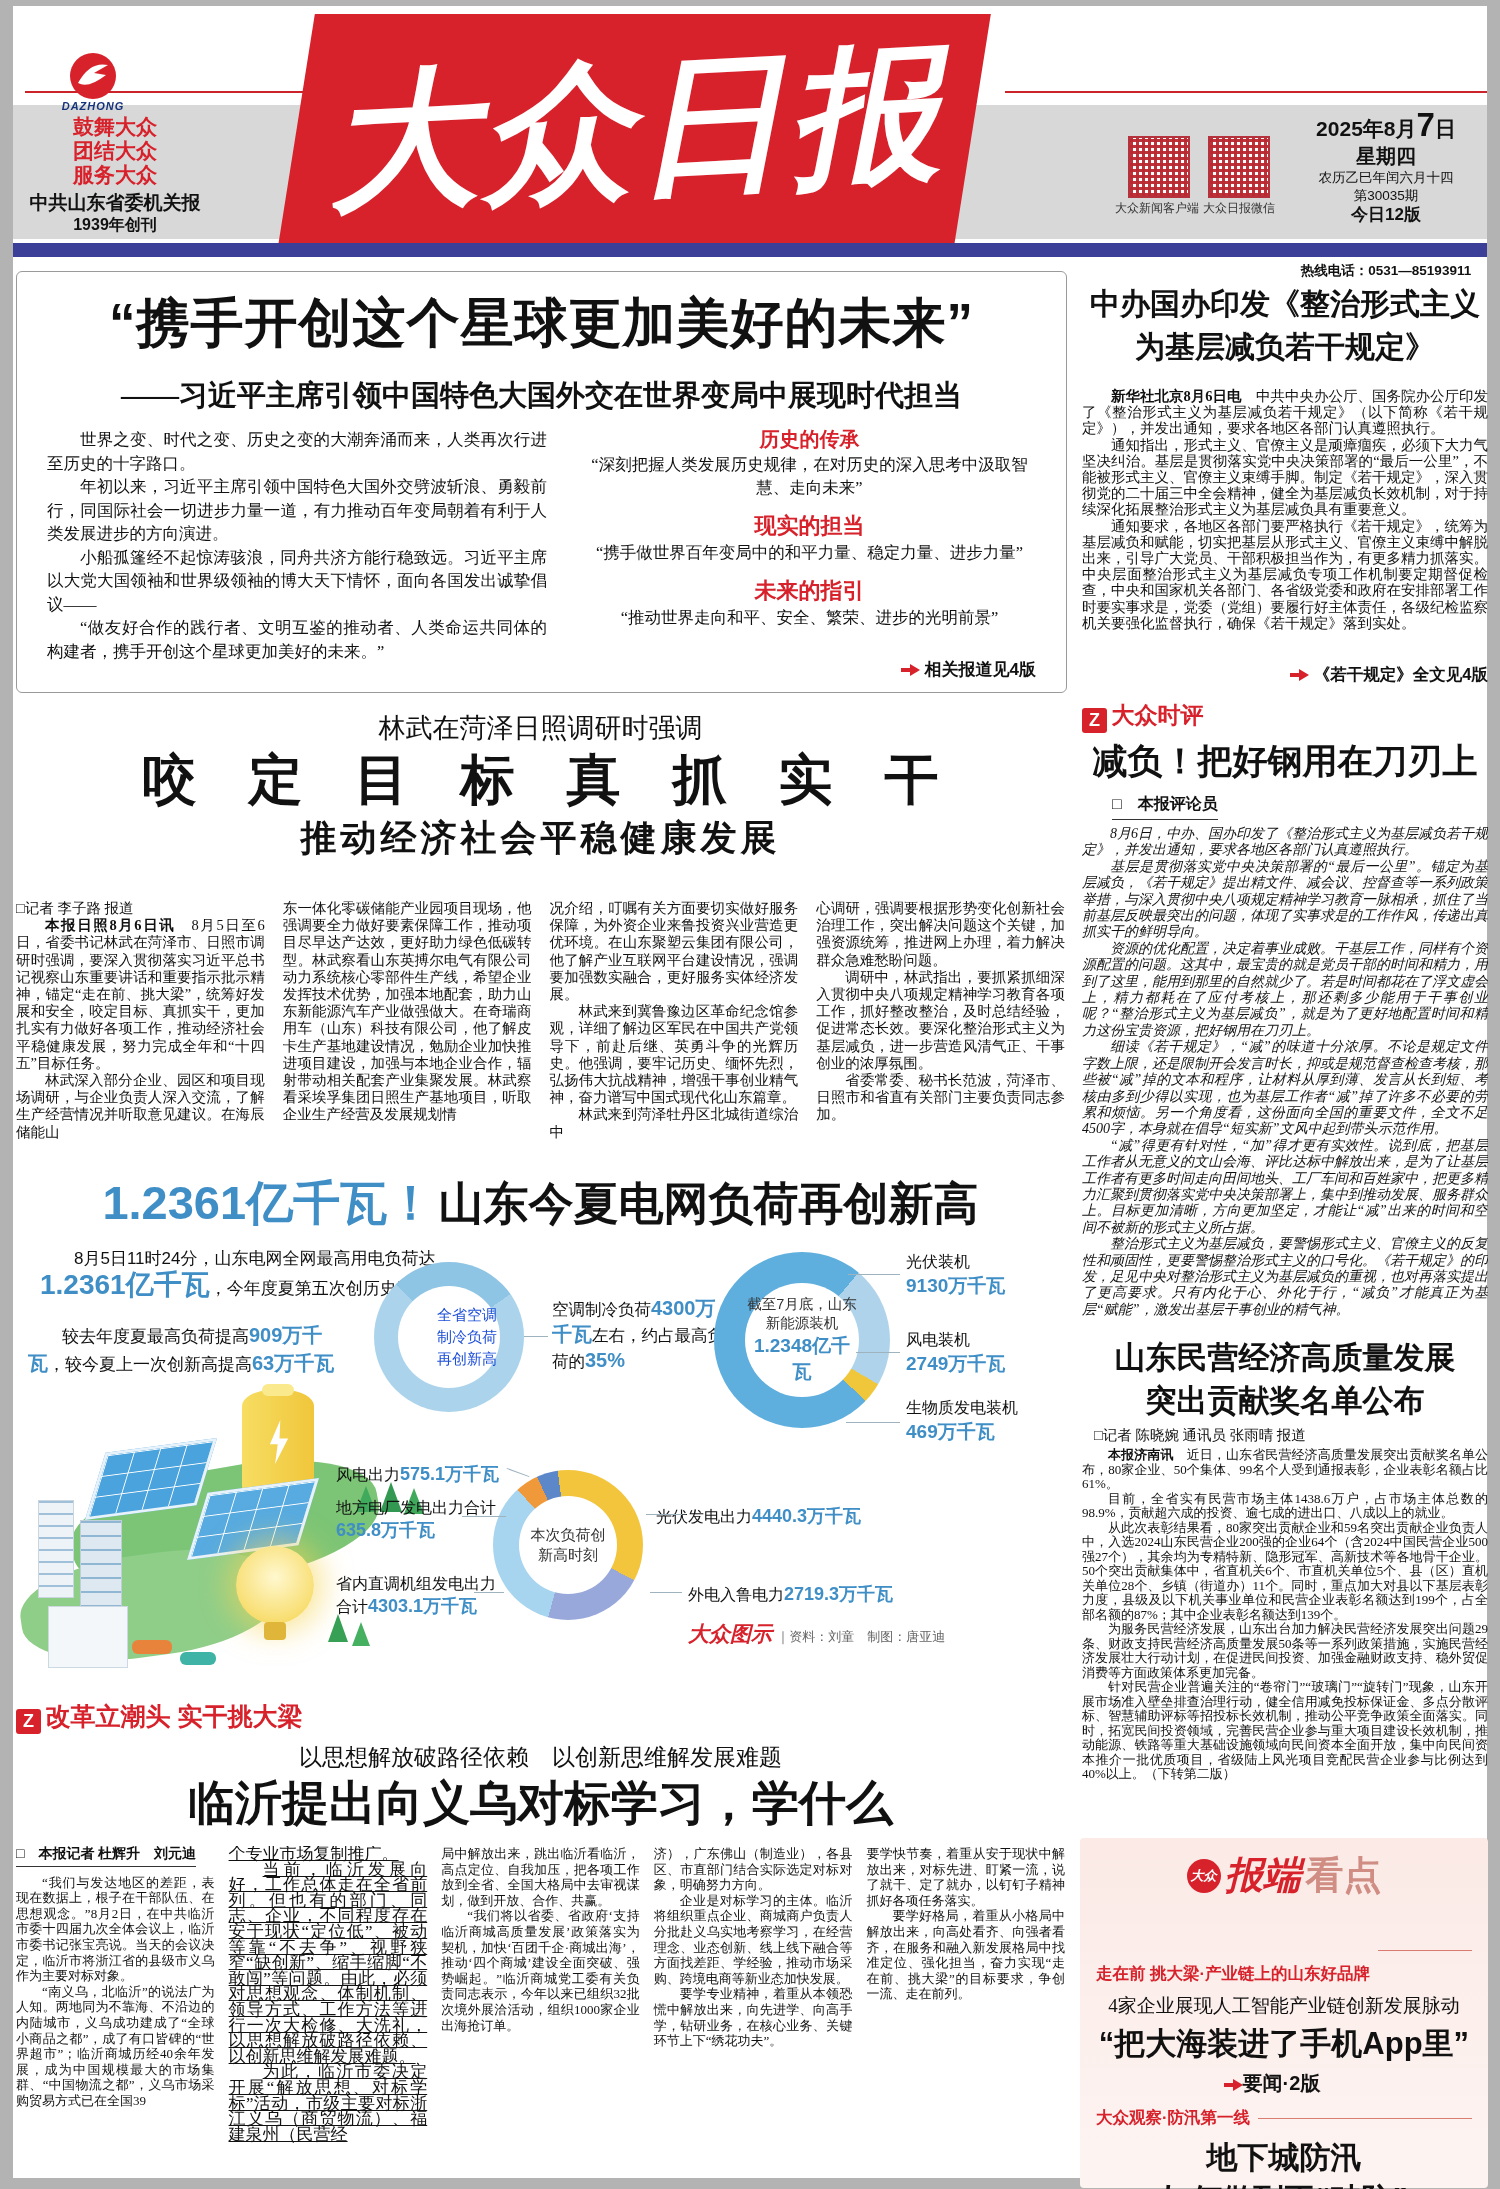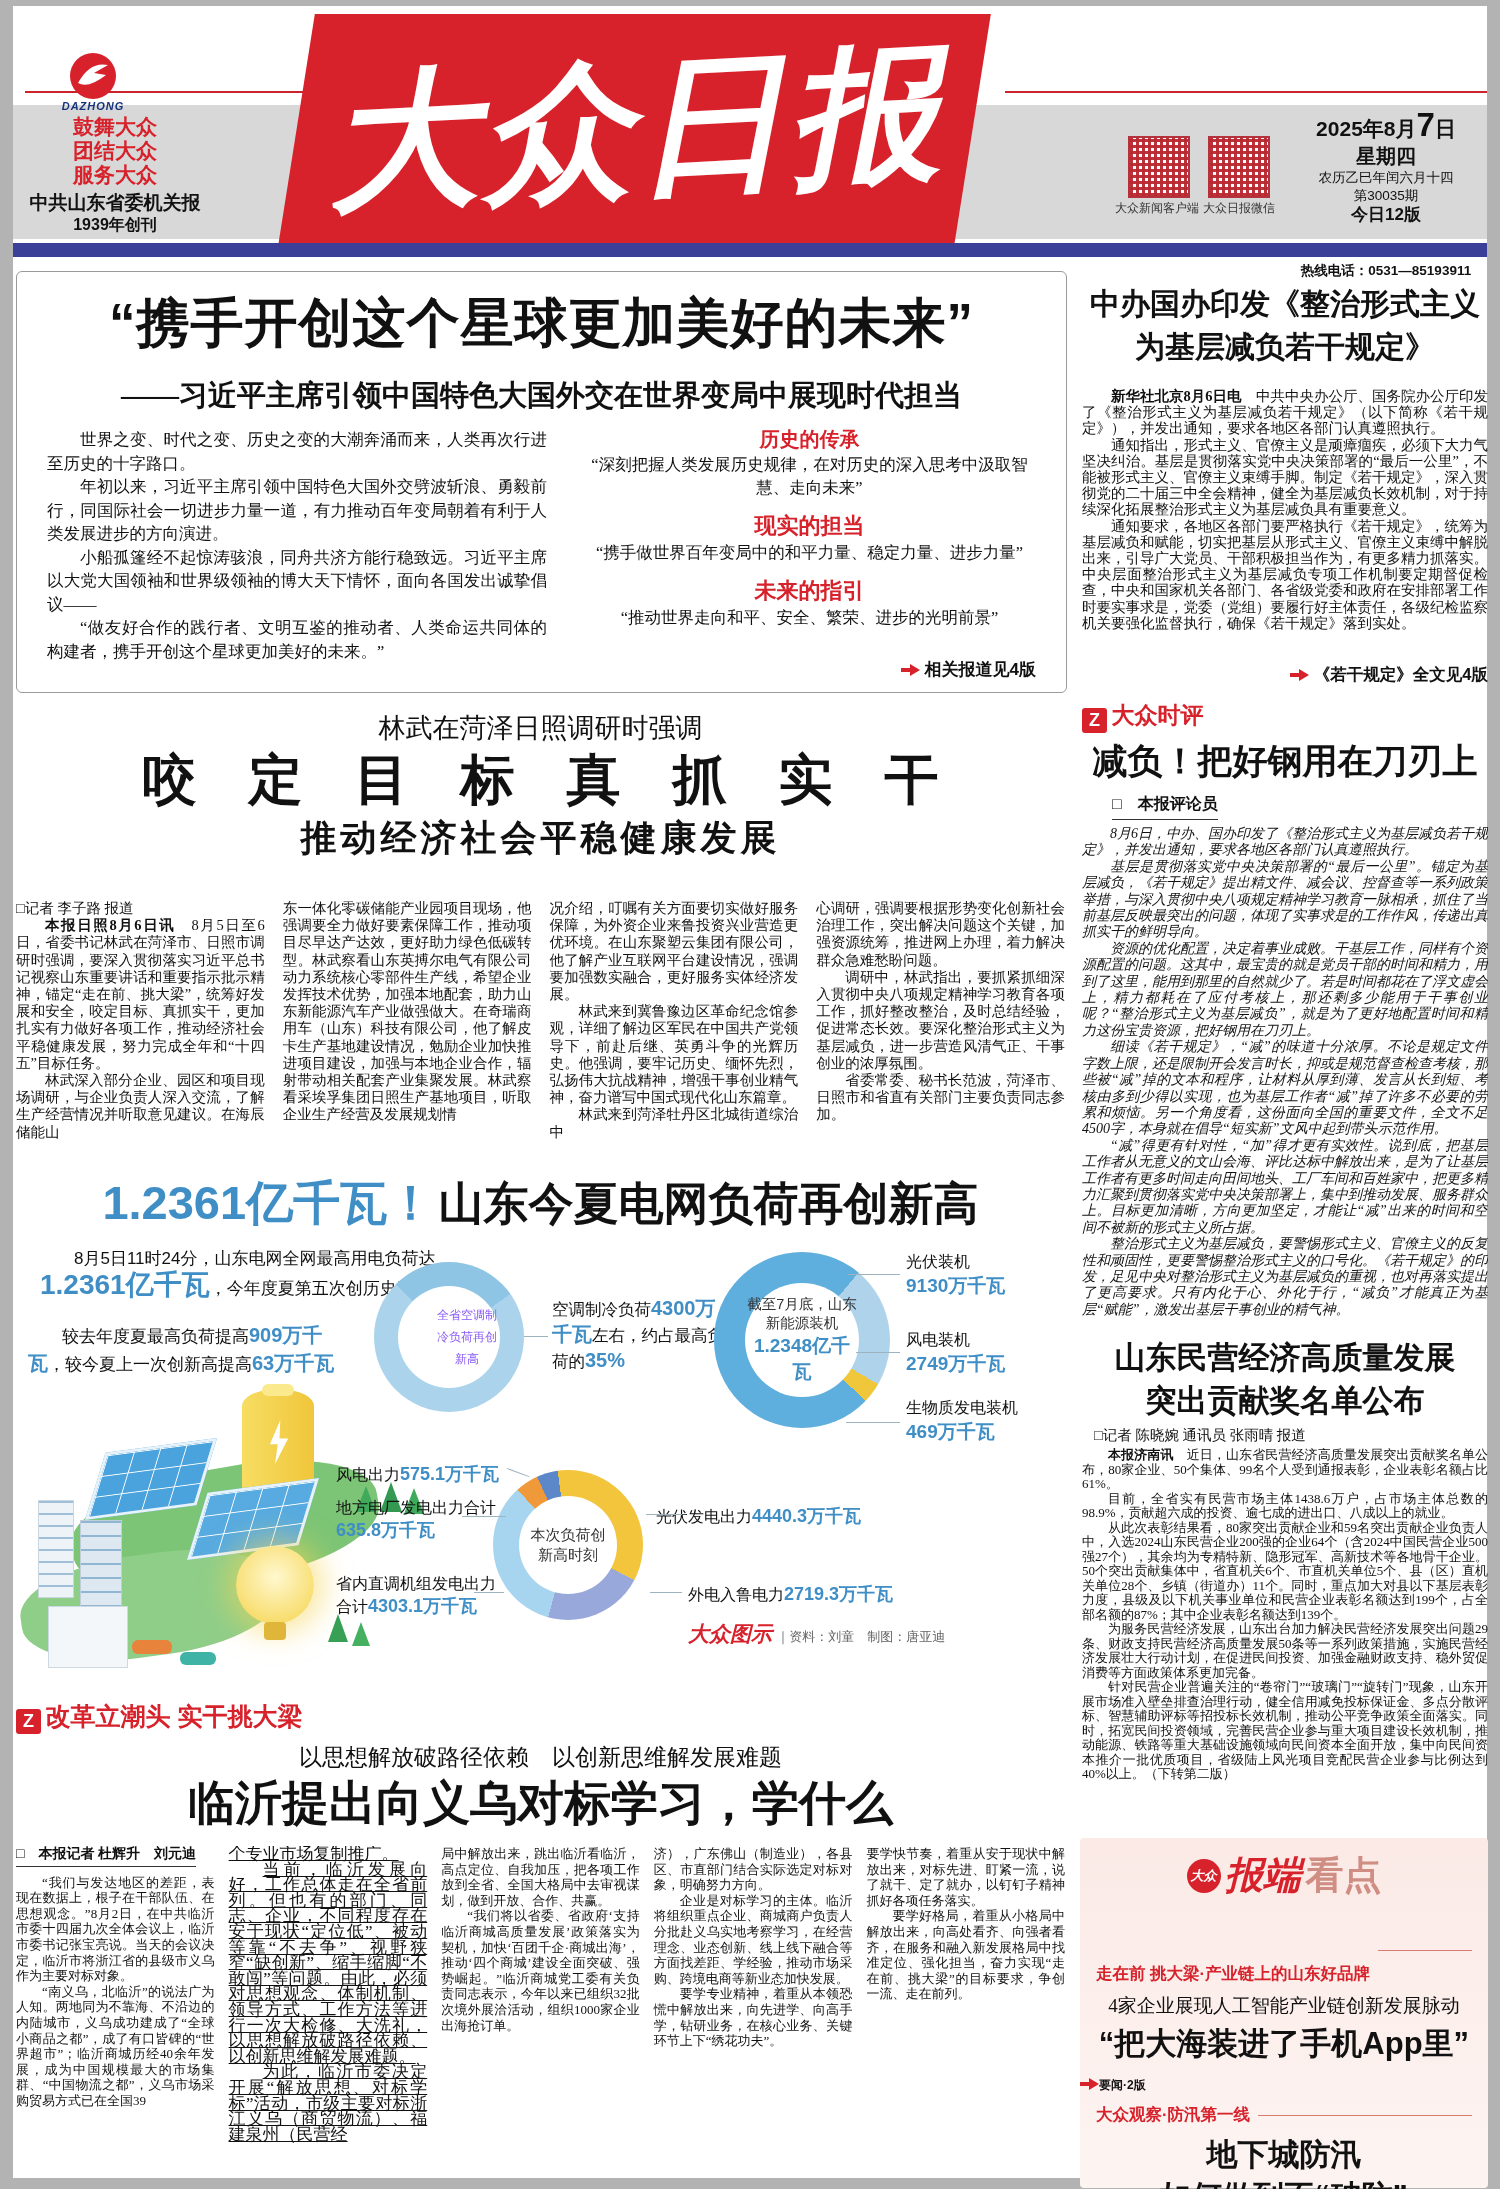--- a/index.html
+++ b/index.html
@@ -170,21 +170,21 @@
       <span style="display:inline-block;width:34px;height:34px;background:#d7212b;border-radius:50%;color:#fff;font-size:13px;font-style:italic;font-weight:bold;line-height:34px;vertical-align:8px;">大众</span>
       <span class="b red" style="font-size:38px;font-style:italic;">报端</span>
       <span class="b" style="font-size:38px;color:#cf8d84;">看点</span>
     </div>
     <div class="plabel" style="margin:14px 16px 0 16px;">
       <span class="b red" style="font-size:16.5px;margin-top:48px;">走在前 挑大梁·产业链上的山东好品牌</span>
         <span class="line"></span>
     </div>
     <div class="serif ctr" style="margin-top:8px;font-size:19px;">4家企业展现人工智能产业链创新发展脉动</div>
     <div class="b sans ctr" style="margin-top:4px;font-size:31px;">“把大海装进了手机App里”</div>
-    <div class="b" style="margin:12px 24px 0 0;text-align:left;font-size:12px;">
+    <div class="b" style="margin:5px 24px 0 0;text-align:center;font-size:20px;">
       <span class="r-arrow"></span><span>要闻·2版</span>
     </div>
     <div class="plabel" style="margin:10px 16px 0 16px;">
       <span class="b red" style="font-size:16.5px;">大众观察·防汛第一线</span>
         <span class="line"></span>
     </div>
     <div class="b sans ctr" style="margin-top:8px;font-size:31px;line-height:42px;">
       <div>地下城防汛</div>
       <div>如何做到不“破防”</div>
     </div>
@@ -247,21 +247,21 @@
     <div class="shape" style="left:360px;top:92px;width:22px;height:30px;background:#339952;clip-path:polygon(50% 0,100% 100%,0 100%);"></div>
     <div class="shape" style="left:384px;top:98px;width:20px;height:26px;background:#3faa5c;clip-path:polygon(50% 0,100% 100%,0 100%);"></div>
     <div class="shape" style="left:308px;top:224px;width:20px;height:28px;background:#37a055;clip-path:polygon(50% 0,100% 100%,0 100%);"></div>
     <div class="shape" style="left:332px;top:232px;width:18px;height:24px;background:#44b060;clip-path:polygon(50% 0,100% 100%,0 100%);"></div>
     <div class="shape" style="left:112px;top:250px;width:40px;height:14px;background:#e8833c;border-radius:6px;"></div>
     <div class="shape" style="left:160px;top:262px;width:36px;height:13px;background:#3fb3a6;border-radius:6px;"></div>
   </div>
 
   <div class="abs donut" style="left: 374px; top: 1262px; width: 150px; height: 150px; background: conic-gradient(from 315deg, rgb(142, 196, 228) 0deg, rgb(142, 196, 228) 100deg, rgb(171, 212, 236) 100deg, rgb(171, 212, 236) 360deg);">
     <div class="hole" style="inset:24px;">
-      <span style="font-size:12px;color:#8b5cf6;line-height:22px;margin-left:36px;">全省空调制冷负荷再创新高</span>
+      <span style="font-size:15px;color:#1d4ed8;line-height:22px;margin-left:36px;">全省空调制冷负荷再创新高</span>
     </div>
   </div>
   <div class="abs leader" style="left:524px;top:1336px;width:24px;"></div>
   <div class="abs sans" style="left:552px;top:1296px;width:175px;font-size:16.5px;line-height:25px;">
     <span>空调制冷负荷</span><span class="b blue" style="font-size:20px;">4300万千瓦</span><span>左右，约占最高负荷的</span><span class="b blue" style="font-size:20px;">35%</span>
   </div>
 
   <div class="abs donut" style="left: 714px; top: 1252px; width: 176px; height: 176px; background: conic-gradient(from 40deg, rgb(174, 211, 234) 0deg, rgb(174, 211, 234) 80.1458deg, rgb(240, 198, 59) 80.1458deg, rgb(240, 198, 59) 93.8192deg, rgb(94, 174, 222) 93.8192deg, rgb(94, 174, 222) 360deg);">
     <div class="hole" style="inset:31px;">
       <div>

